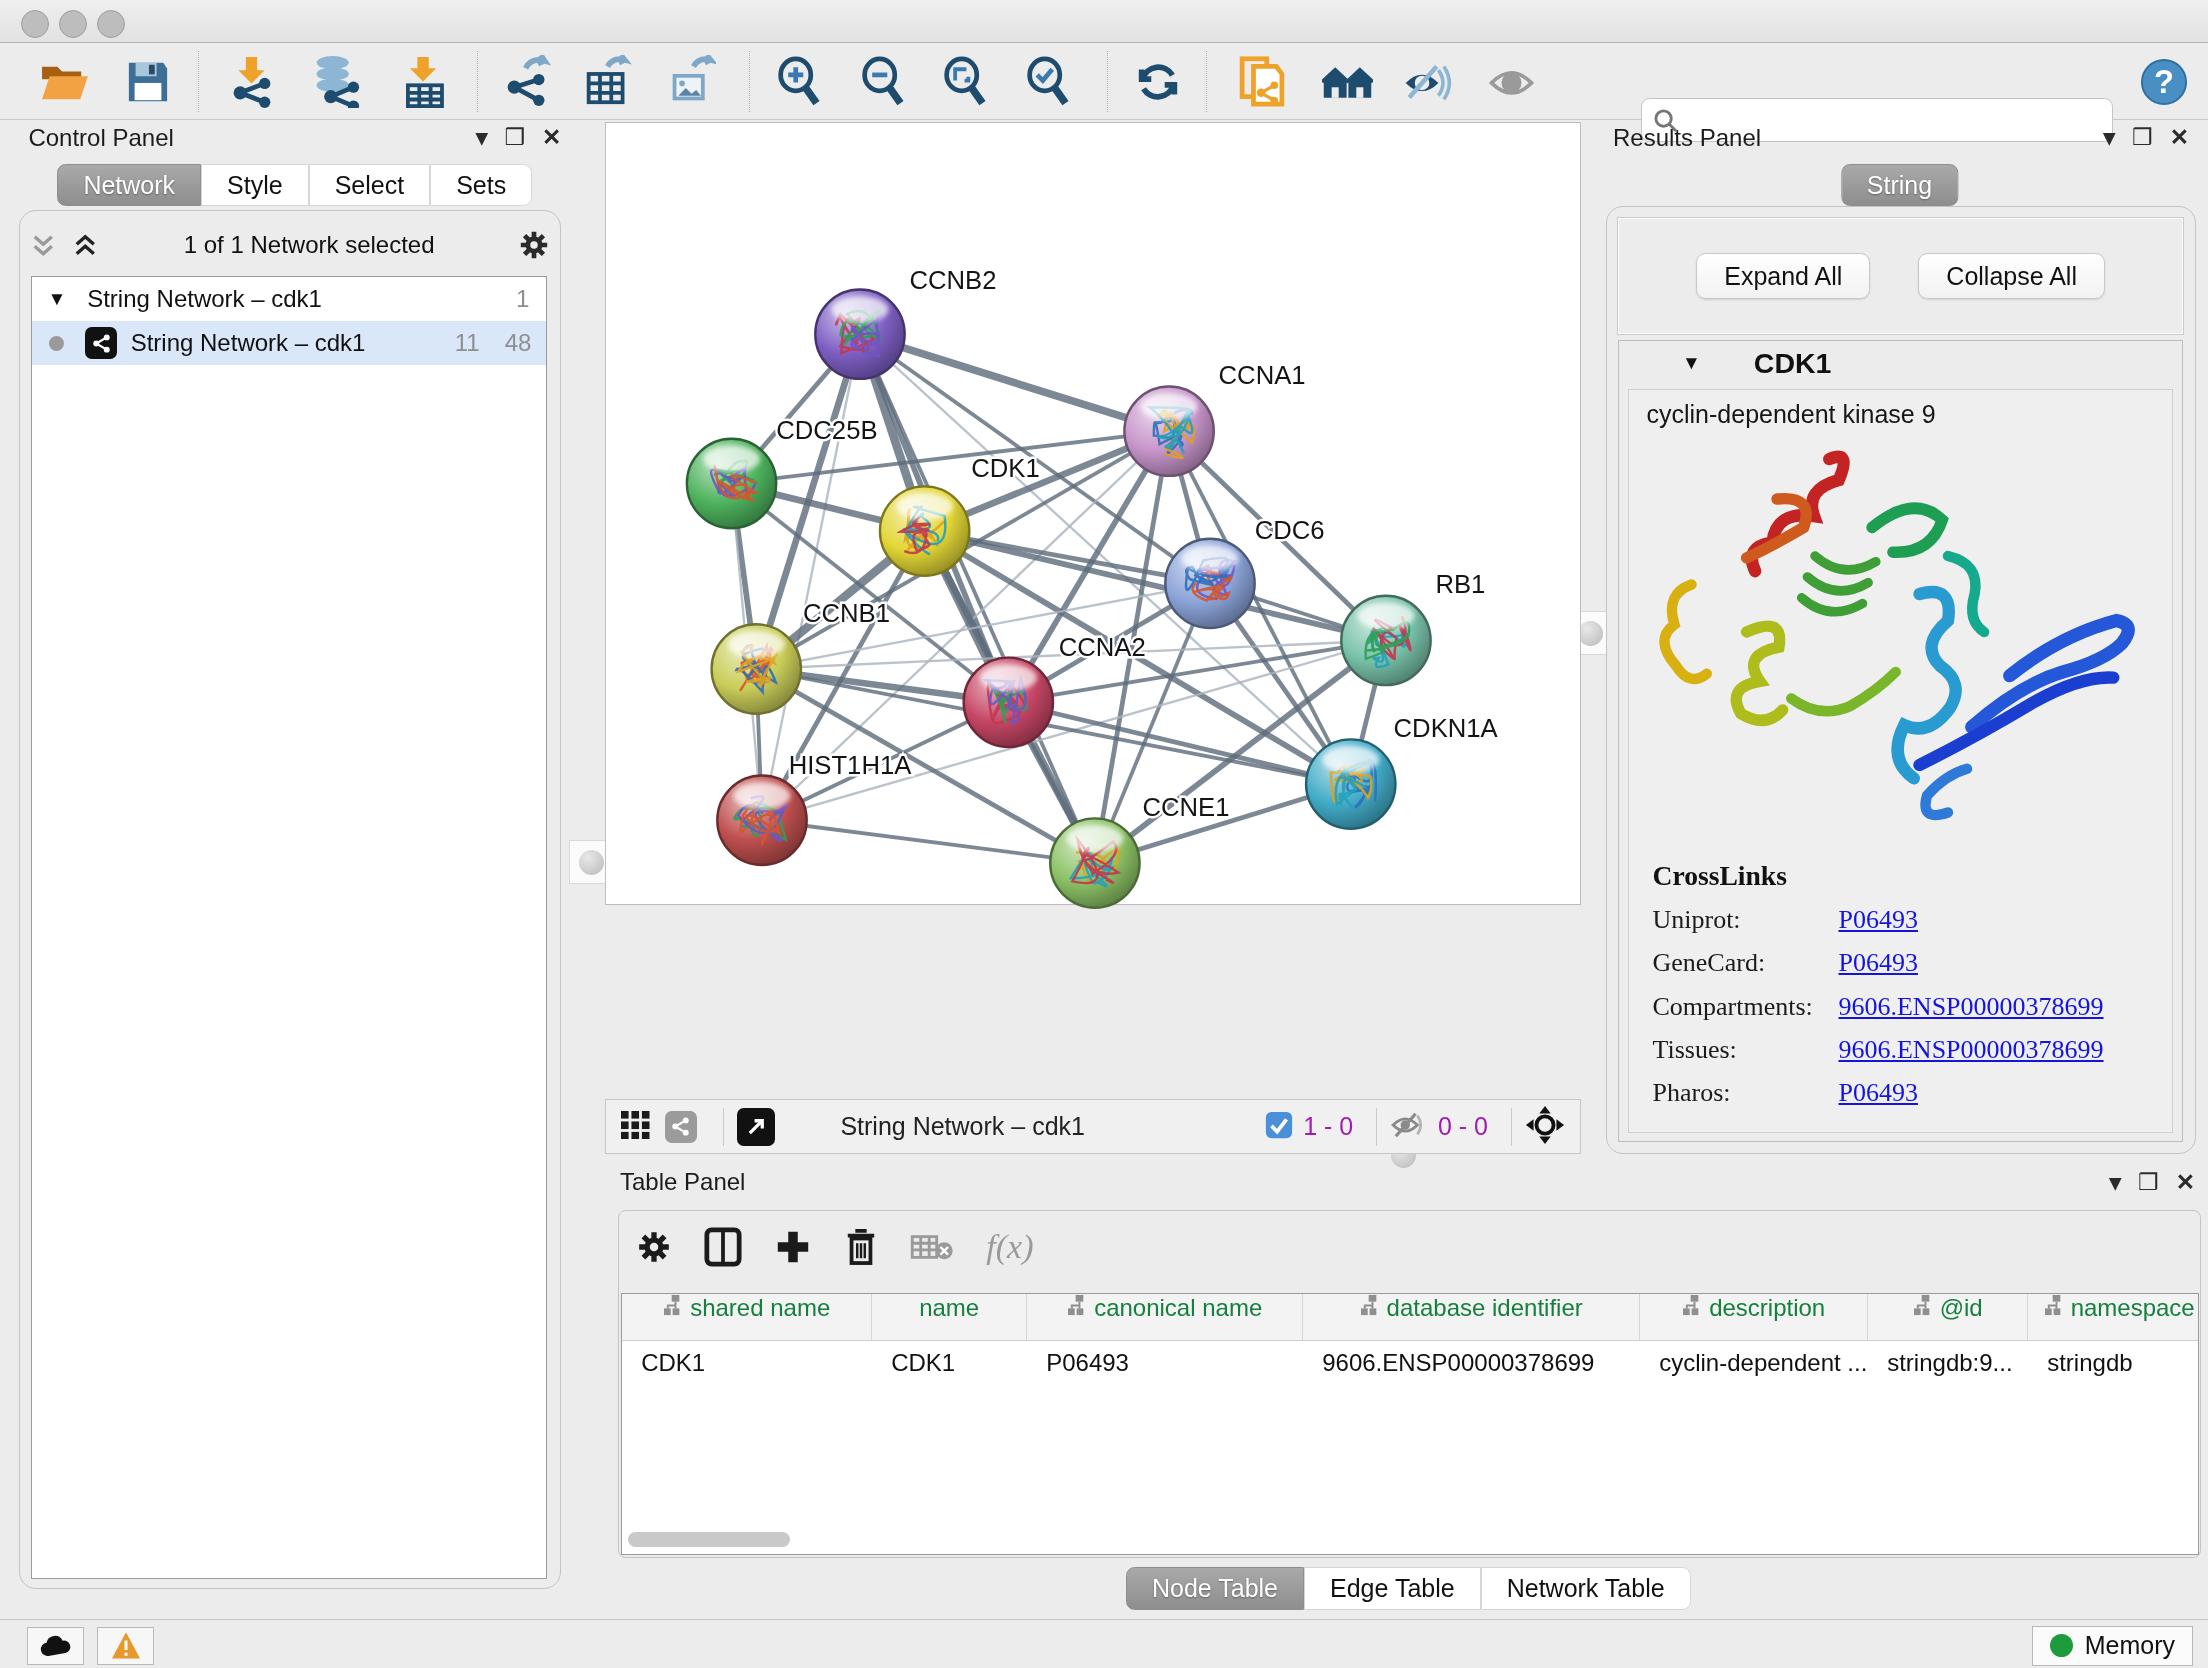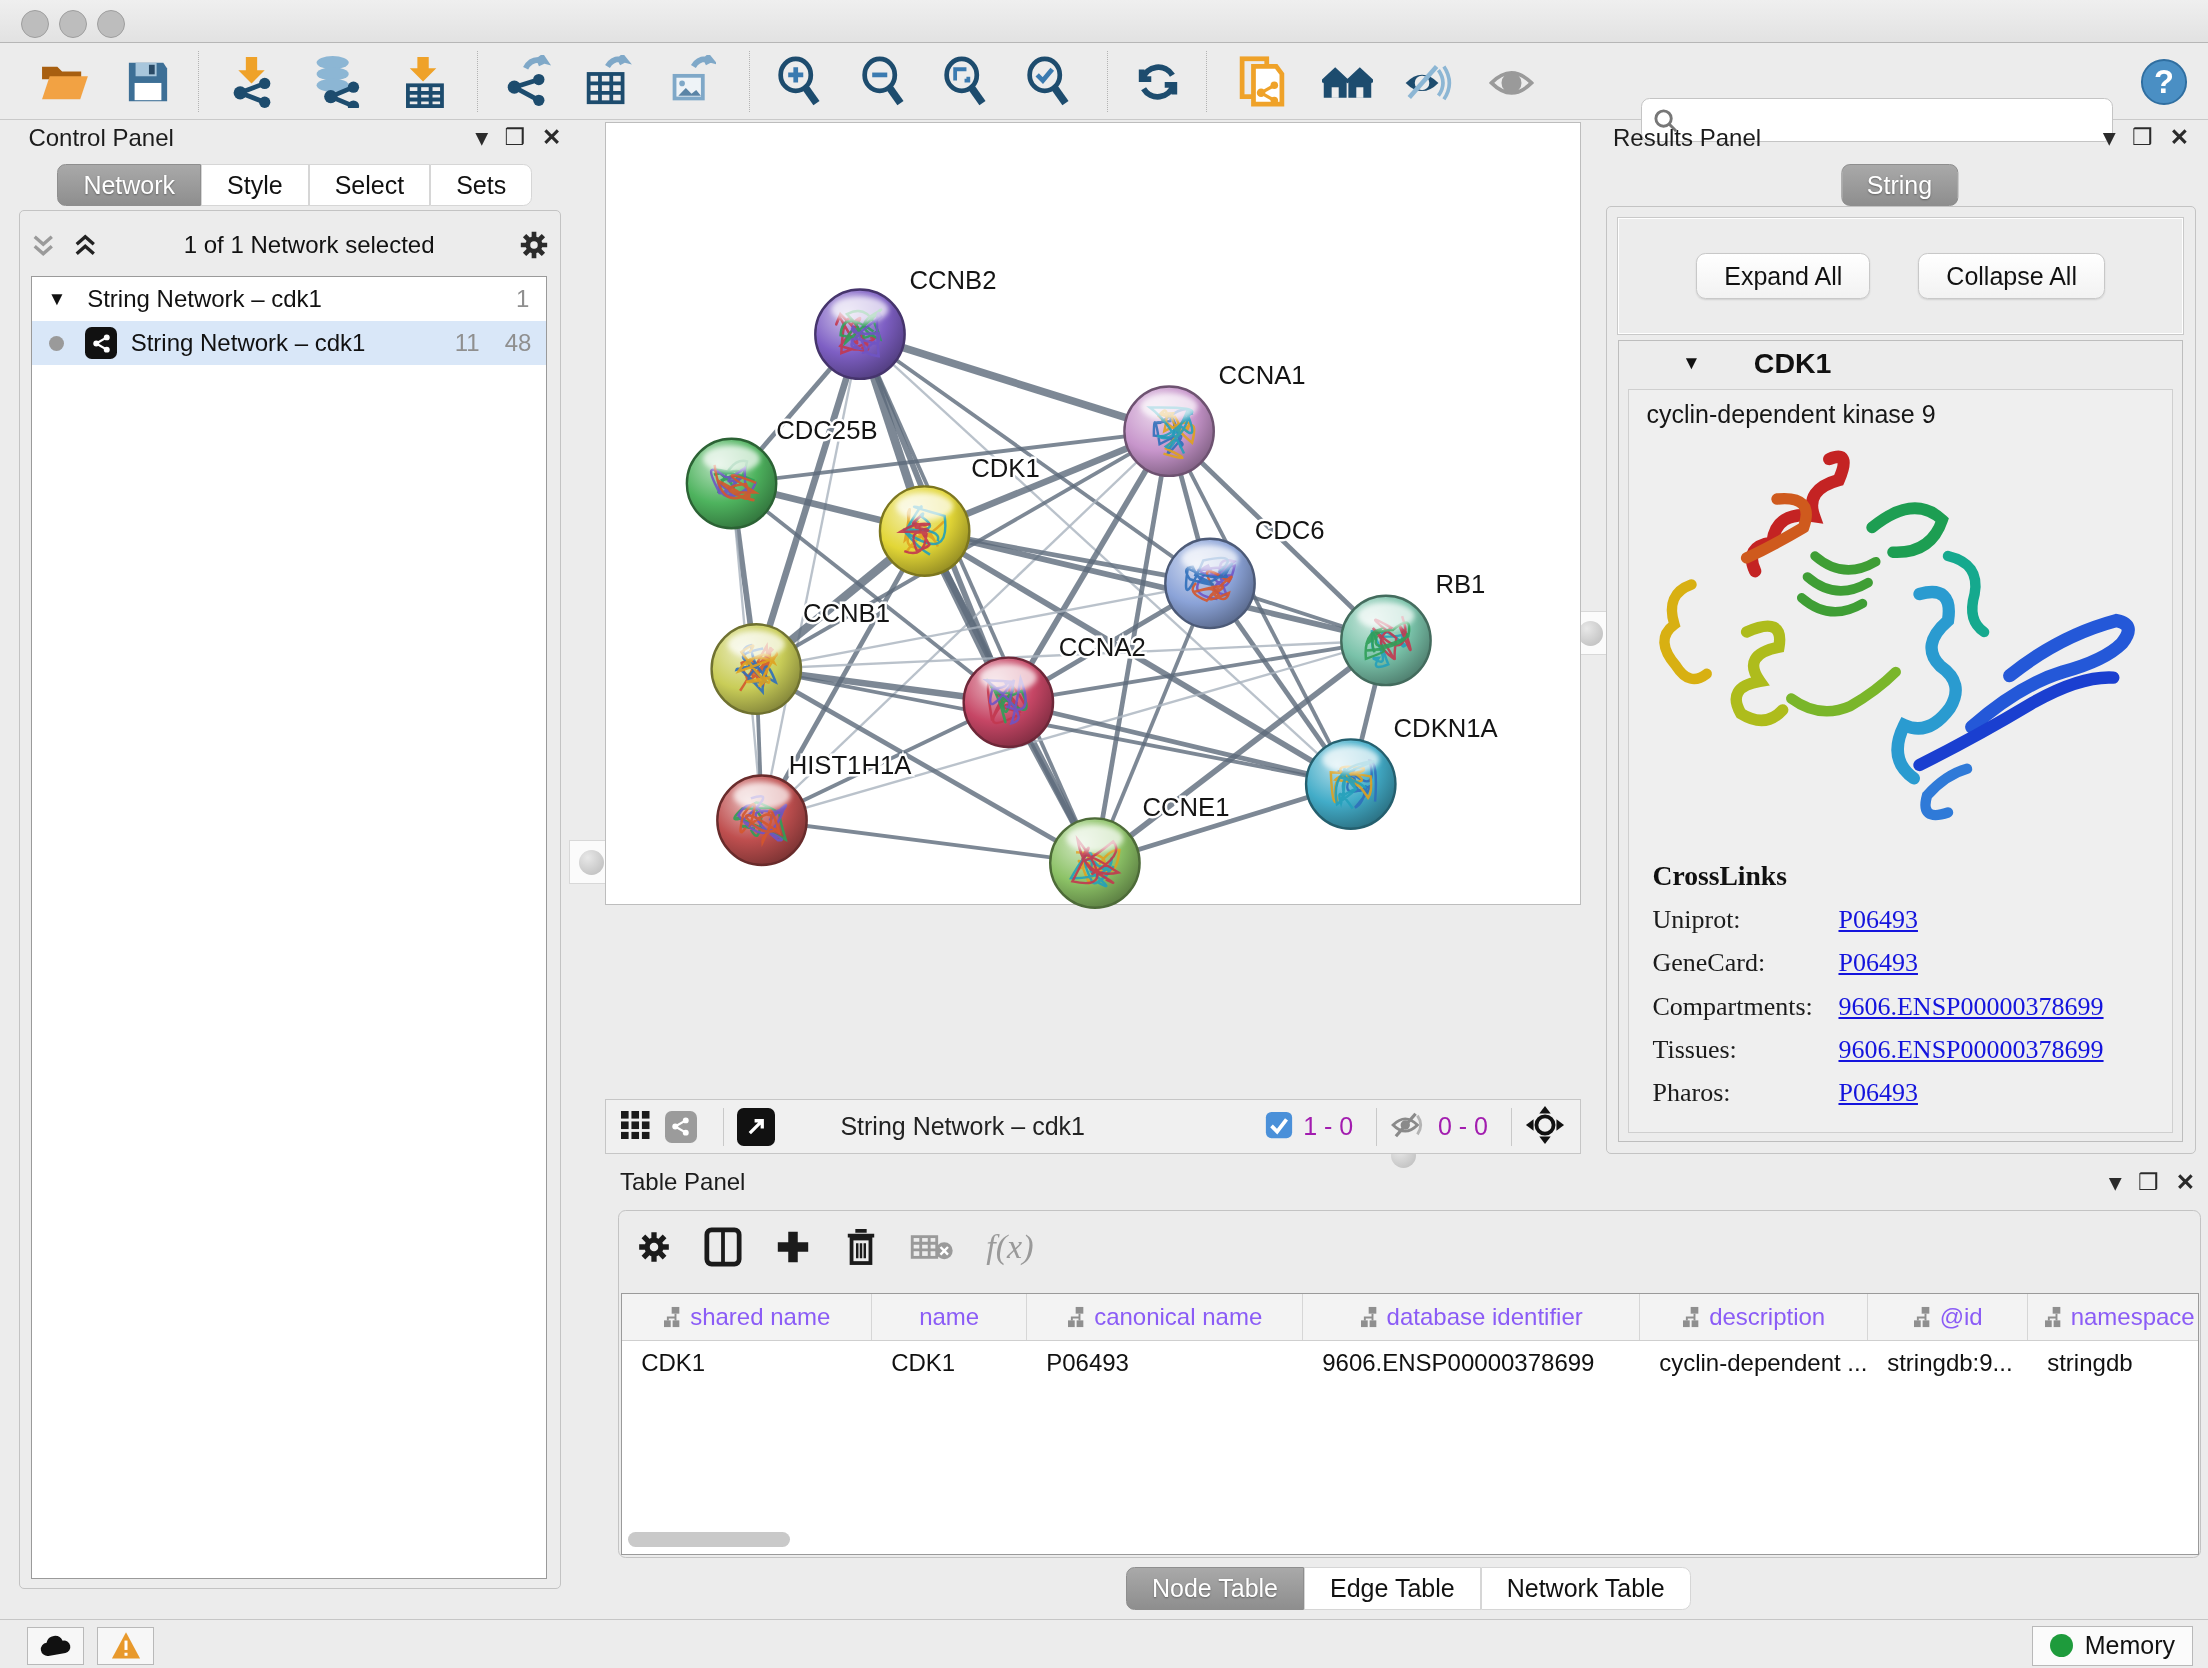--- a/index.html
+++ b/index.html
@@ -15,21 +15,21 @@
   .toolbar{position:absolute;left:0;top:43px;width:2208px;height:76px;background:#ececec;
     border-bottom:1px solid #c9c9c9;}
   .tb-icon{position:absolute;top:13.3px;width:51px;height:51px;display:flex;align-items:center;justify-content:center;cursor:default;}
   .tb-sep{position:absolute;top:7.6px;width:0;height:61px;border-left:1.9px dotted #b3b3b3;}
   .searchbox{position:absolute;left:1641px;top:55px;width:472px;height:44px;background:#fff;
     border:1.9px solid #c4c4c4;border-radius:8.6px;display:flex;align-items:center;padding-left:11.4px;box-sizing:border-box;}
   .searchbox input{border:none;outline:none;font-size:23px;flex:1;background:transparent;margin-left:7.6px;}
   
   .panel-title{font-size:24px;color:#1c1c1c;}
   .win-ctl{display:inline-block;color:#2b2b2b;font-size:23px;font-weight:bold;margin-left:17px;}
-  .graybox{background:#ececec;border:1.9px solid #c3c3c3;border-radius:5px;}
+  .graybox{background:#ececec;border:1.9px solid #c3c3c3;border-radius:17px;}
   .tabbtn{display:inline-block;font-size:25px;padding:5.7px 25px;background:#fff;color:#111;
     border:1px solid #d6d6d6;}
   .tabbtn.sel{background:linear-gradient(#a9a9a9,#8e8e8e);color:#fff;border-color:#8e8e8e;
     text-shadow:0 1px 1.9px rgba(0,0,0,.35);}
   
   .cp{position:absolute;left:11.4px;top:122px;width:557px;height:1465px;}
   .cp-tabs{position:absolute;left:46px;top:42px;}
   .cp-tabs .tabbtn:first-child{border-radius:8.6px 0 0 8.6px;}
   .cp-tabs .tabbtn:last-child{border-radius:0 8.6px 8.6px 0;}
   .cp-body{position:absolute;left:7.6px;top:88px;width:540px;height:1377px;}
@@ -67,21 +67,21 @@
   .xl-row{display:flex;font-family:"Liberation Serif",serif;font-size:26px;margin-top:13.3px;}
   .xl-label{width:186px;color:#1b1b1b;}
   .xl-link{color:#1414dd;text-decoration:underline;}
   
   .tp{position:absolute;left:605px;top:1168px;width:1604px;height:451px;}
   .tp-body{position:absolute;left:13.3px;top:42px;right:7.6px;height:346px;background:#ececec;
     border:1.9px solid #c3c3c3;border-radius:7.6px;}
   .tp-toolbar{position:absolute;left:17px;top:9.5px;height:53px;display:flex;align-items:center;gap:32px;}
   .tp-table{position:absolute;left:1.9px;top:82px;right:1.9px;bottom:1.9px;background:#fff;border:1.9px solid #9a9a9a;overflow:hidden;}
   .tp-hrow{display:flex;height:46px;background:#f3f3f3;border-bottom:1.9px solid #cfcfcf;}
-  .tp-hcell{display:flex;align-items:center;justify-content:center;gap:2px;font-size:24px;color:#8b5cf6;
+  .tp-hcell{display:flex;justify-content:center;gap:2px;font-size:24px;color:#15803d;
     border-right:1px solid #d6d6d6;box-sizing:border-box;flex:none;overflow:hidden;white-space:nowrap;}
   .tp-drow{display:flex;height:44px;}
   .tp-dcell{font-size:24px;color:#111;padding-left:19px;display:flex;align-items:center;flex:none;
     overflow:hidden;white-space:nowrap;box-sizing:border-box;}
   .tp-scroll{position:absolute;left:5.7px;bottom:7.6px;width:162px;height:15px;border-radius:7.6px;background:#c9c9c9;}
   .tp-tabs{position:absolute;left:521px;bottom:9.5px;}
   .tp-tabs .tabbtn:first-child{border-radius:8.6px 0 0 8.6px;}
   .tp-tabs .tabbtn:last-child{border-radius:0 8.6px 8.6px 0;}
   
   .statusbar{position:absolute;left:0;top:1619px;width:2208px;height:49px;background:#ececec;border-top:1px solid #c6c6c6;}

